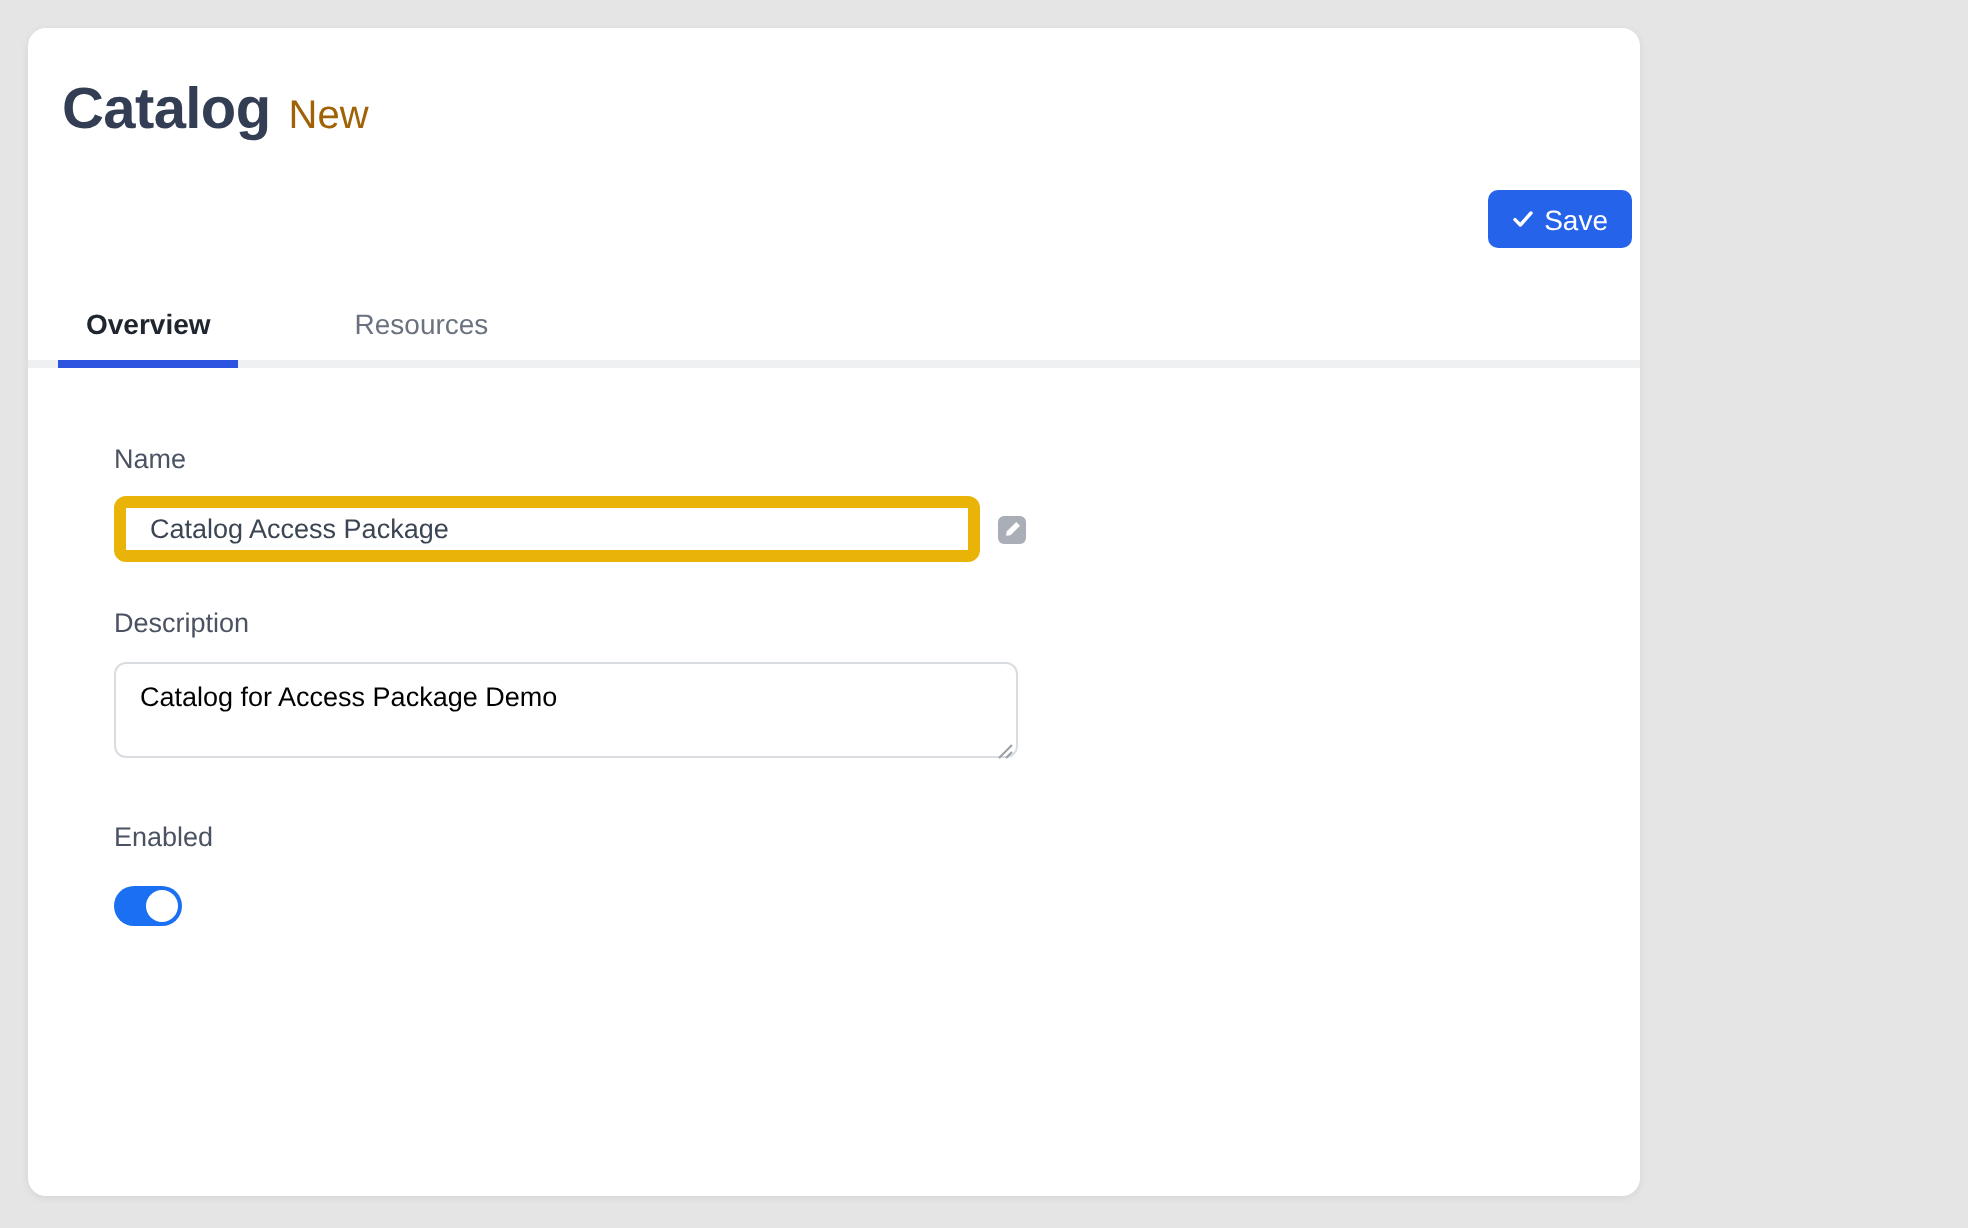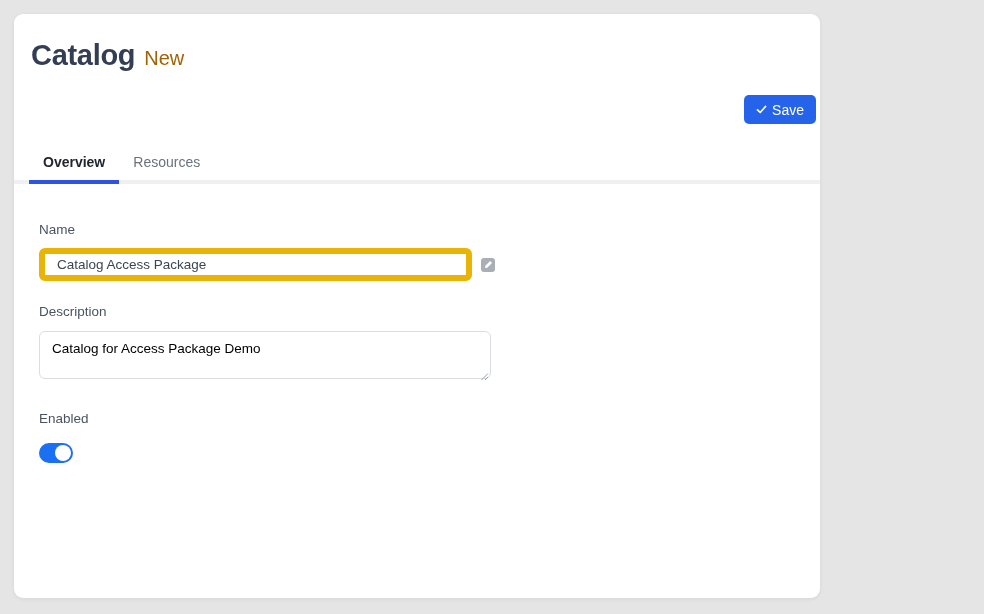--- a/index.html
+++ b/index.html
@@ -56,37 +56,38 @@
     font-family: "Liberation Sans", sans-serif;
     cursor: pointer;
   }
   .save-btn svg { display: block; }
   
   .tabs {
     display: flex;
     margin-top: 22px;
     padding-left: 15px;
     border-bottom: 4px solid #eef0f1;
+    gap: 44px;
   }
   .tab {
     padding: 8px 14px 10px 14px;
     margin-bottom: -4px;
     font-size: 14px;
     color: #6a7280;
     border-bottom: 4px solid transparent;
     cursor: pointer;
     white-space: nowrap;
   }
   .tab.active {
     color: #20262f;
     font-weight: 600;
     border-bottom-color: #2c54e1;
   }
   
-  .content { padding-left: 25px; }
+  .content { padding-left: 43px; }
   .field-label {
     font-size: 13.5px;
     color: #4b5362;
   }
   .label-name    { margin-top: 38px; }
   .label-desc    { margin-top: 23px; }
   .label-enabled { margin-top: 32px; }
   .name-row {
     display: flex;
     align-items: center;

